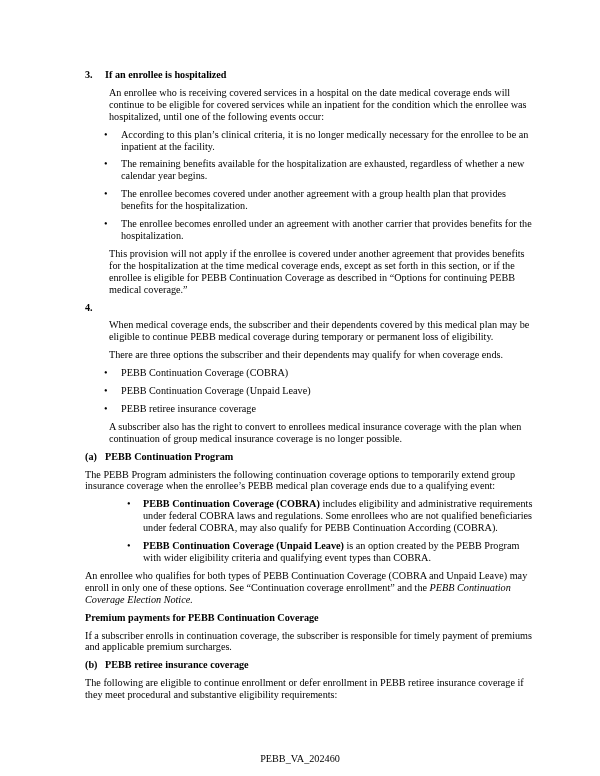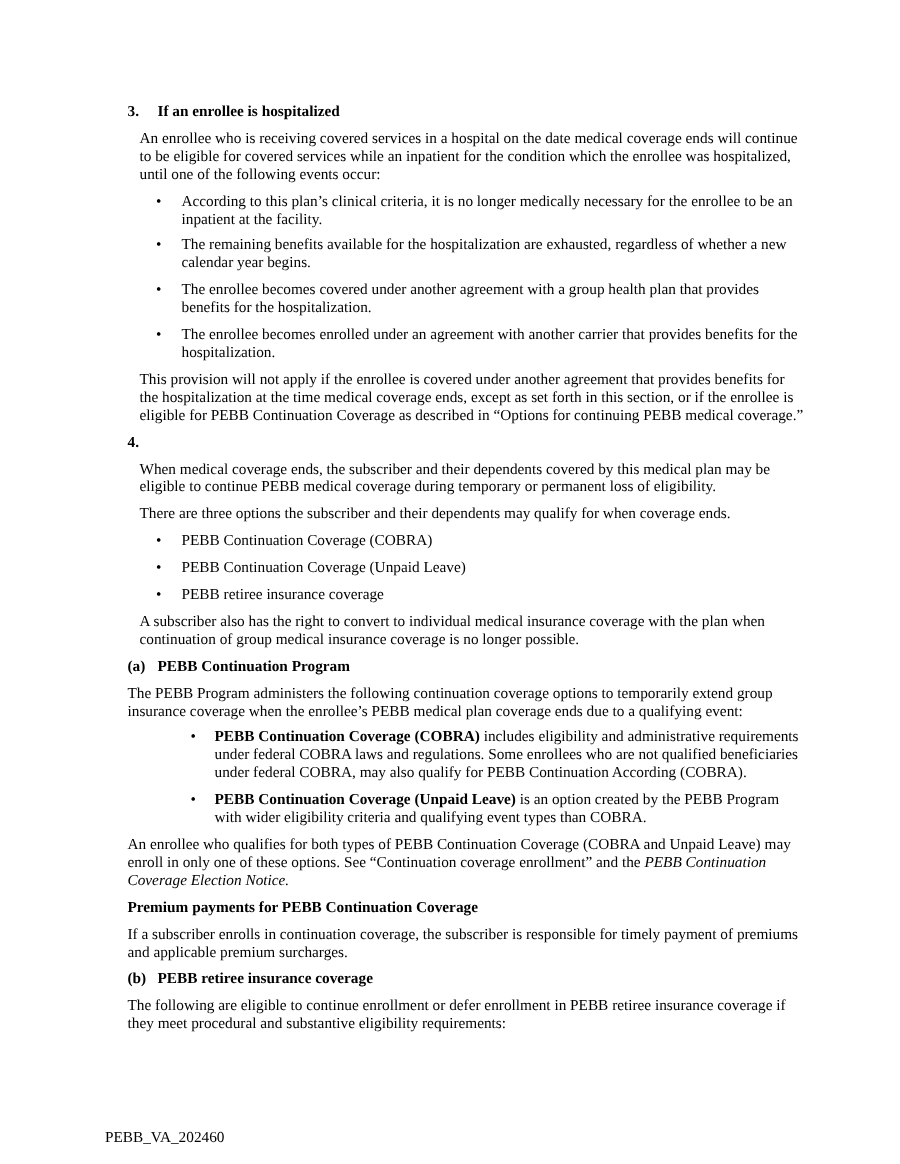--- a/index.html
+++ b/index.html
@@ -17,36 +17,36 @@
   }
   .content {
     position: absolute;
     left: 85px;
     top: 66px;
     width: 452px;
   }
   .block { margin-bottom: 6px; }
   .sec-head { display: flex; font-weight: bold; margin-top: 3px; }
   .sec-num { flex: 0 0 20px; }
-  .body1 { margin-left: 8px; }
+  .body1 { margin-left: 24px; }
   .bullet { display: flex; margin-left: 19px; }
   .bullet .dot { flex: 0 0 17px; }
   .sub-head { display: flex; font-weight: bold; margin-top: 3px; }
   .sub-label { flex: 0 0 20px; }
   .body2 { }
   .sub-bullet { display: flex; margin-left: 42px; }
   .sub-bullet .dot { flex: 0 0 16px; }
   .bold { font-weight: bold; }
   .footer {
     position: absolute;
     left: 70px;
     right: 70px;
     top: 753px;
     display: flex;
-    justify-content: flex-start;
+    justify-content: center;
   }
 </style>
 </head>
 <body>
 
 <div class="page">
   <main class="content">
 
     <section>
       <div class="sec-head block">
@@ -88,21 +88,21 @@
       </div>
       <div class="bullet block">
         <span class="dot">•</span>
         <span>PEBB Continuation Coverage (Unpaid Leave)</span>
       </div>
       <div class="bullet block">
         <span class="dot">•</span>
         <span>PEBB retiree insurance coverage</span>
       </div>
 
-      <p class="body1 block">A subscriber also has the right to convert to individual medical insurance coverage with the plan when continuation of group medical insurance coverage is no longer possible.</p>
+      <p class="body1 block">A subscriber also has the right to convert to enrollees medical insurance coverage with the plan when continuation of group medical insurance coverage is no longer possible.</p>
 
       <div class="sub-head block">
         <span class="sub-label">(a)</span>
         <span>PEBB Continuation Program</span>
       </div>
       <p class="body2 block">The PEBB Program administers the following continuation coverage options to temporarily extend group insurance coverage when the enrollee’s PEBB medical plan coverage ends due to a qualifying event:</p>
 
       <div class="sub-bullet block">
         <span class="dot">•</span>
         <span><b>PEBB Continuation Coverage (COBRA)</b><span> includes eligibility and administrative requirements under federal COBRA laws and regulations. Some enrollees who are not qualified beneficiaries under federal COBRA, may also qualify for PEBB Continuation According (COBRA).</span></span>

